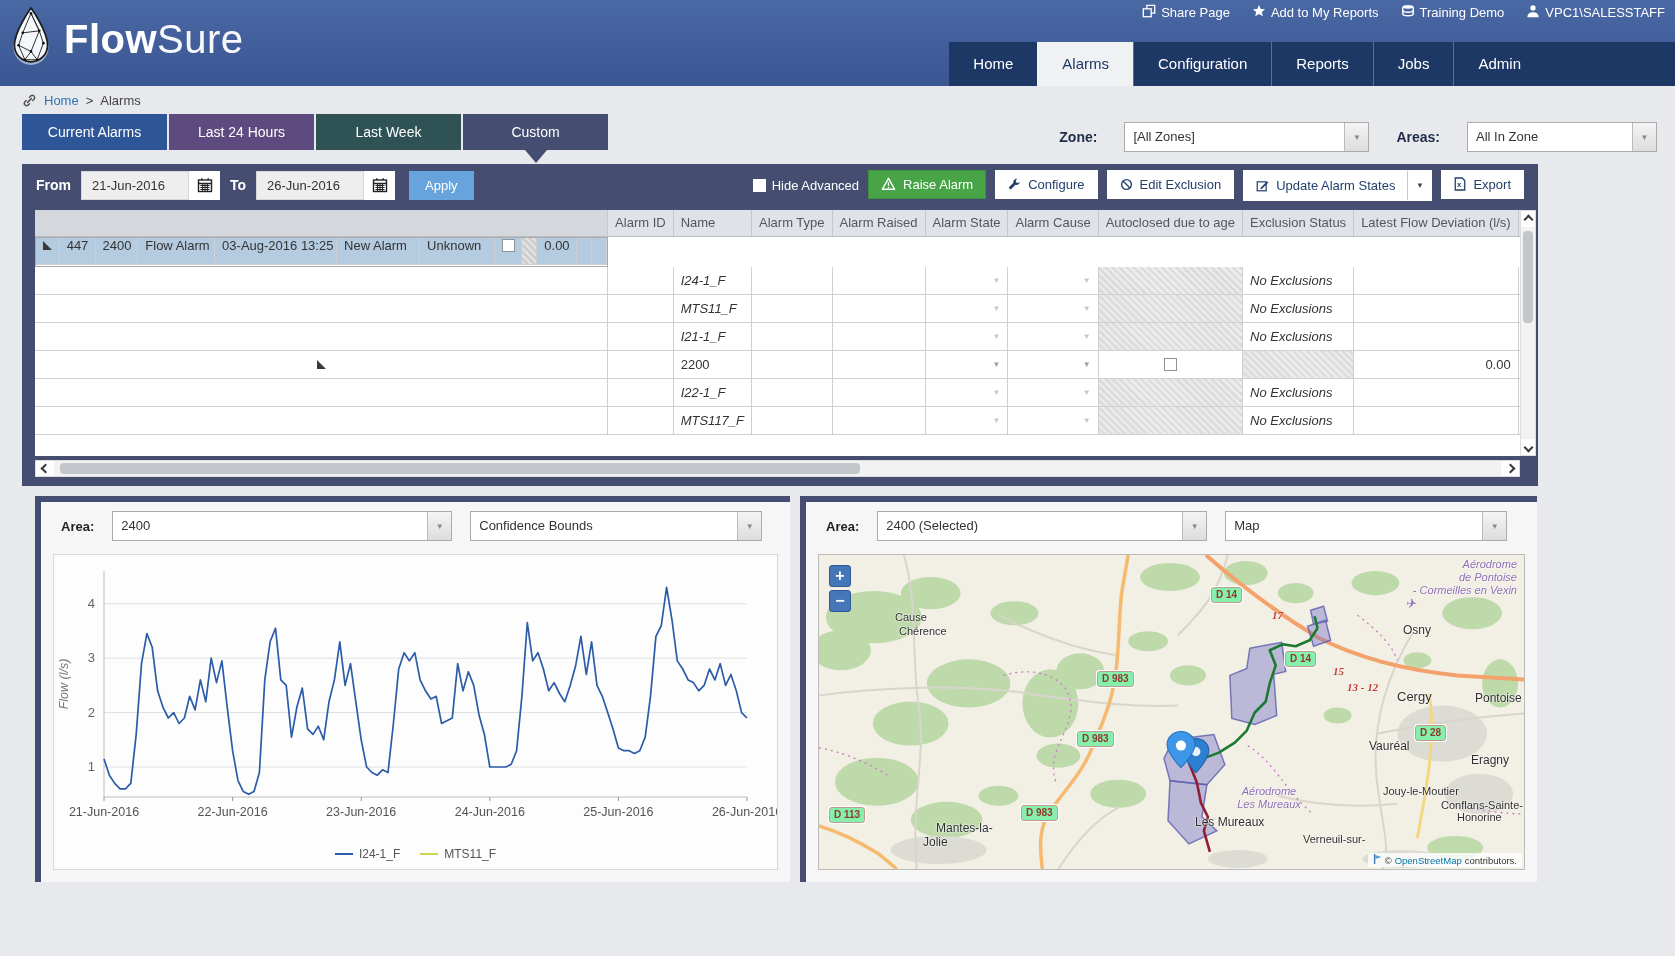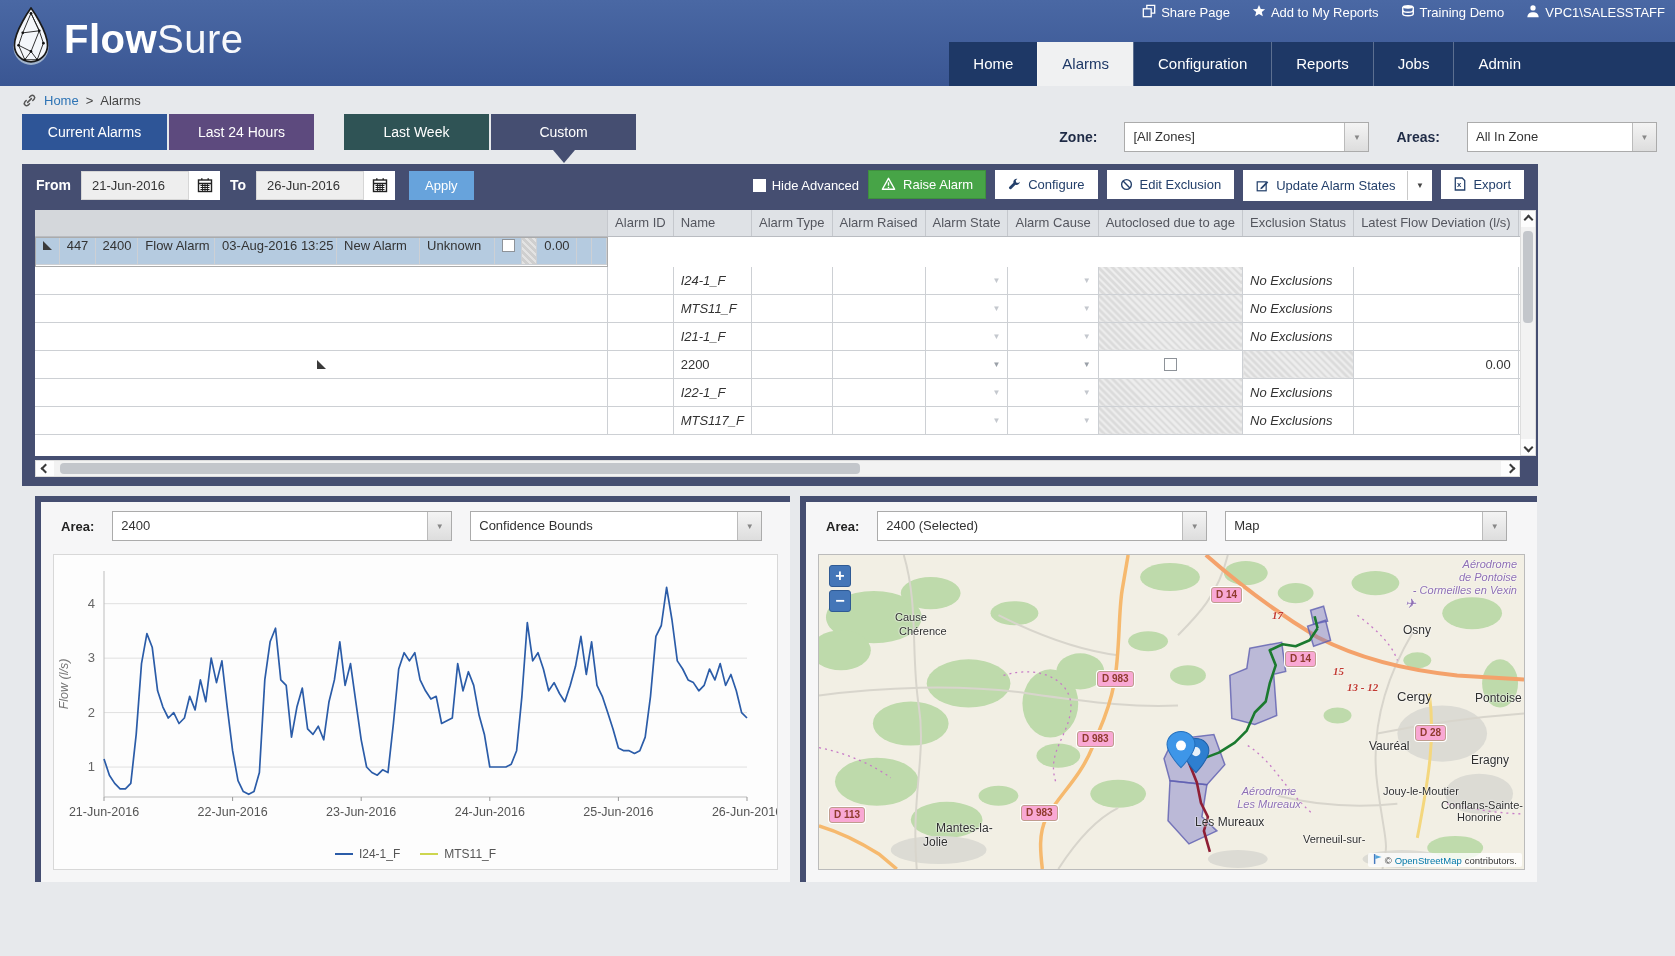--- a/index.html
+++ b/index.html
@@ -95,21 +95,21 @@
   .phdr{height:48px;display:flex;align-items:center;gap:18px;padding-left:20px}
   .plabel{font-weight:700;font-size:13px;color:#222}
 
   #chartbox{position:absolute;left:12px;top:52px;right:12px;bottom:12px;background:#FDFDFD;border:1px solid #D8D8D8}
   #legend{position:absolute;left:0;right:0;bottom:8px;display:flex;justify-content:center;gap:20px;font-size:12px;color:#555}
   .lgitem{display:flex;align-items:center;gap:6px}
   .lgswatch{width:18px;height:0;border-top-width:2.5px;border-top-style:solid}
 
   #map{position:absolute;left:12px;top:52px;right:12px;bottom:12px;border:1px solid #BBB;overflow:hidden;background:#F2EFE4;cursor:grab}
   .mlabel{position:absolute;color:#2F2F2F;text-shadow:0 0 2px #fff,0 0 2px #fff;white-space:nowrap}
-  .mshield{position:absolute;background:#f9a8d4;border:1px solid #C09C8E;border-radius:3px;color:#8F3B2E;font-size:10px;font-weight:700;padding:0 4px;line-height:14px;box-shadow:0 0 0 1px #fff}
+  .mshield{position:absolute;background:#86efac;border:1px solid #C09C8E;border-radius:3px;color:#8F3B2E;font-size:10px;font-weight:700;padding:0 4px;line-height:14px;box-shadow:0 0 0 1px #fff}
   .mnum{position:absolute;color:#C23B33;font-size:11px;font-weight:700;font-style:italic;font-family:"Liberation Serif",serif;text-shadow:0 0 2px #fff}
   .maero{position:absolute;color:#8E6FB4;font-size:11px;font-style:italic;line-height:13px;text-shadow:0 0 2px #fff,0 0 2px #fff}
   #zoomctl{position:absolute;left:10px;top:10px;display:flex;flex-direction:column;gap:3px}
   .zbtn{width:22px;height:22px;background:#4476B8;border:1px solid #2F5A94;border-radius:3px;color:#fff;font-size:16px;font-weight:700;display:flex;align-items:center;justify-content:center;cursor:pointer}
   #attrib{position:absolute;right:2px;bottom:2px;background:rgba(255,255,255,.8);font-size:9.5px;color:#333;padding:1px 5px;display:flex;align-items:center;gap:3px;border-radius:2px}
   #attrib a{color:#0078A8;text-decoration:none}
 </style>
 </head>
 <body>
 
@@ -186,21 +186,21 @@
     </span>
     <a>Home</a>
     <span>&gt;</span>
     <span>Alarms</span>
   </div>
 
   <div id="filterrow">
     <div id="rangetabs">
         <div class="rtab" style="background: rgb(46, 85, 151);">Current Alarms</div>
         <div class="rtab" style="background: rgb(93, 74, 126);">Last 24 Hours</div>
-        <div class="rtab" style="background: rgb(47, 83, 85); margin-left: 28px;">Last Week</div>
+        <div class="rtab" style="background: rgb(47, 83, 85);">Last Week</div>
         <div class="rtab" style="background: rgb(69, 78, 113);">Custom<span class="marker"></span></div>
       </div>
     <div id="zonebar">
       <span class="flabel">Zone:</span>
       <div class="sel" style="width:245px">
         <span class="sel-val">[All Zones]</span>
         <span class="sel-btn">▼</span>
       </div>
       <span class="flabel">Areas:</span>
       <div class="sel" style="width:190px">

